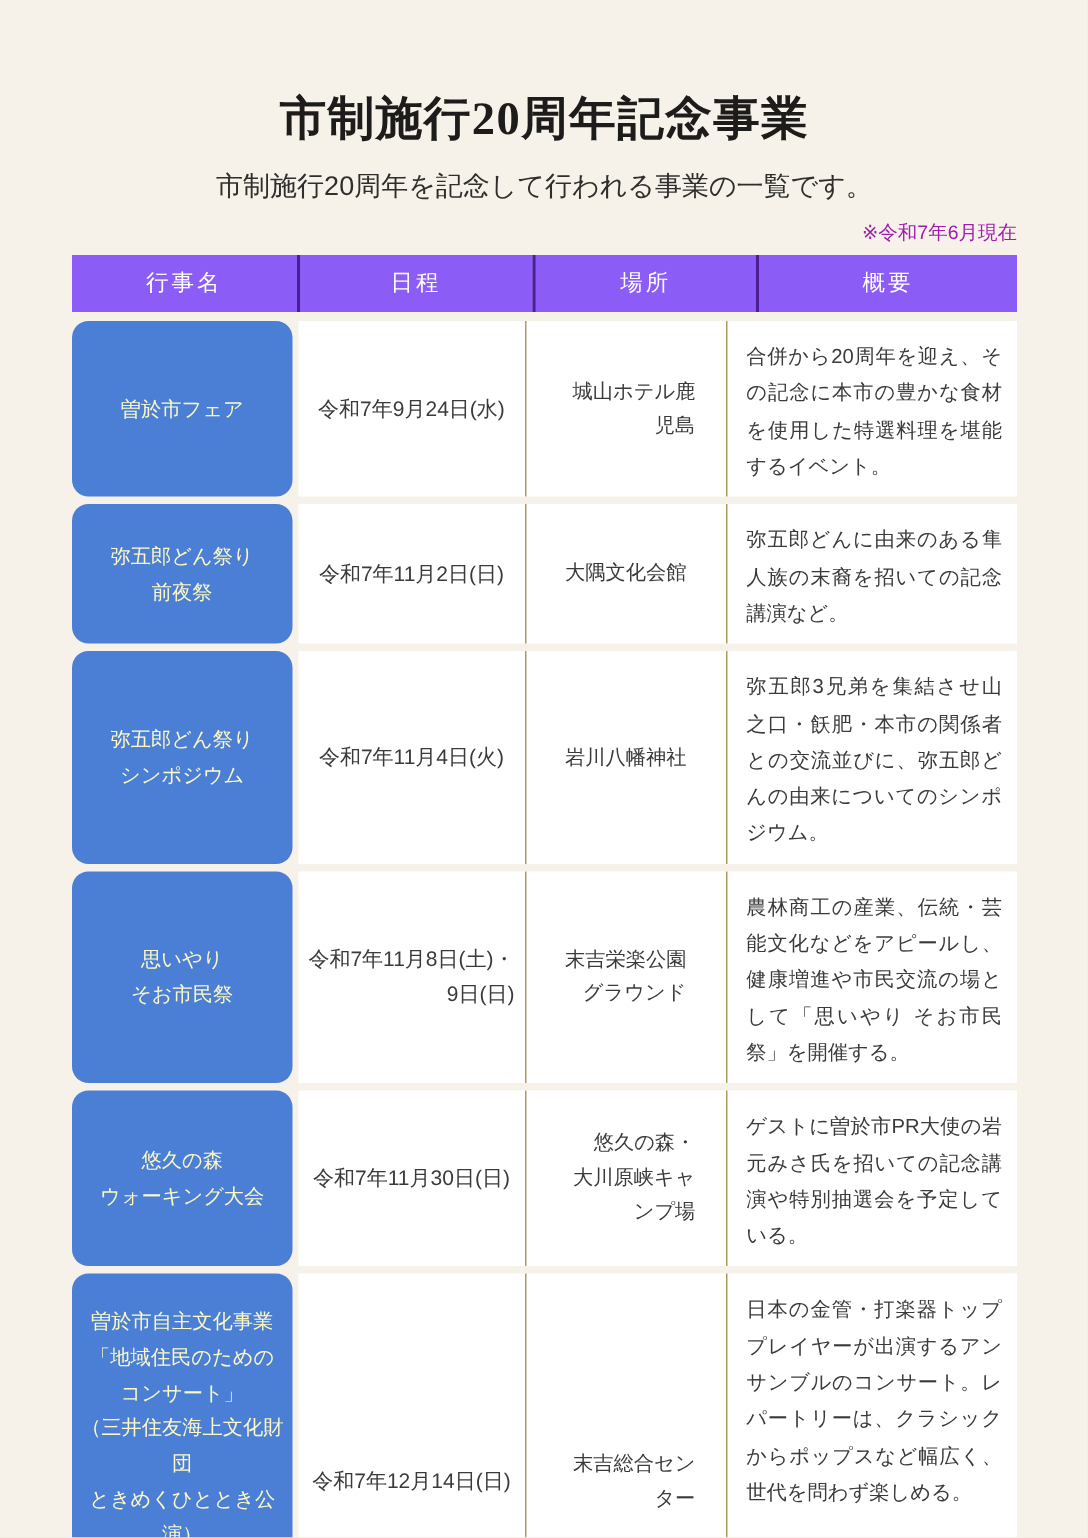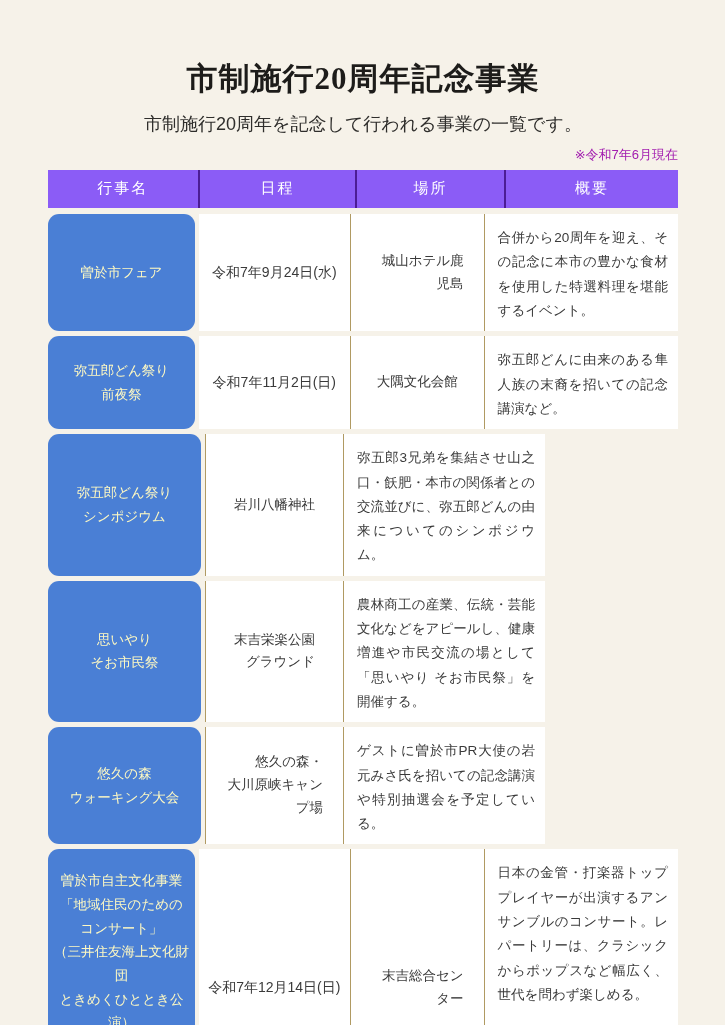--- a/index.html
+++ b/index.html
@@ -135,35 +135,39 @@
       <div class="badge">弥五郎どん祭り
 前夜祭</div>
       <div class="cell c-date">令和7年11月2日(日)</div>
       <div class="cell c-place">大隅文化会館</div>
       <div class="cell c-sum">弥五郎どんに由来のある隼人族の末裔を招いての記念講演など。</div>
     </div>
 
     <div class="row r3">
       <div class="badge">弥五郎どん祭り
 シンポジウム</div>
+      <div class="cell c-date">令和7年11月4日(火)</div>
       <div class="cell c-place">岩川八幡神社</div>
       <div class="cell c-sum">弥五郎3兄弟を集結させ山之口・飫肥・本市の関係者との交流並びに、弥五郎どんの由来についてのシンポジウム。</div>
     </div>
 
     <div class="row r4">
       <div class="badge">思いやり
 そお市民祭</div>
+      <div class="cell c-date">令和7年11月8日(土)・
+9日(日)</div>
       <div class="cell c-place">末吉栄楽公園
 グラウンド</div>
       <div class="cell c-sum">農林商工の産業、伝統・芸能文化などをアピールし、健康増進や市民交流の場として「思いやり そお市民祭」を開催する。</div>
     </div>
 
     <div class="row r5">
       <div class="badge">悠久の森
 ウォーキング大会</div>
+      <div class="cell c-date">令和7年11月30日(日)</div>
       <div class="cell c-place">悠久の森・
 大川原峡キャンプ場</div>
       <div class="cell c-sum">ゲストに曽於市PR大使の岩元みさ氏を招いての記念講演や特別抽選会を予定している。</div>
     </div>
 
     <div class="row r6">
       <div class="badge">曽於市自主文化事業
 「地域住民のための
 コンサート」
 （三井住友海上文化財団

